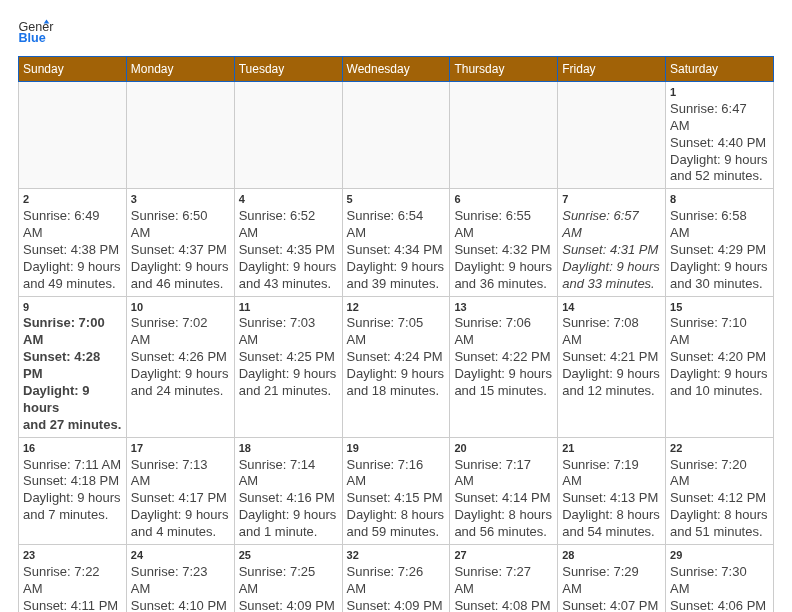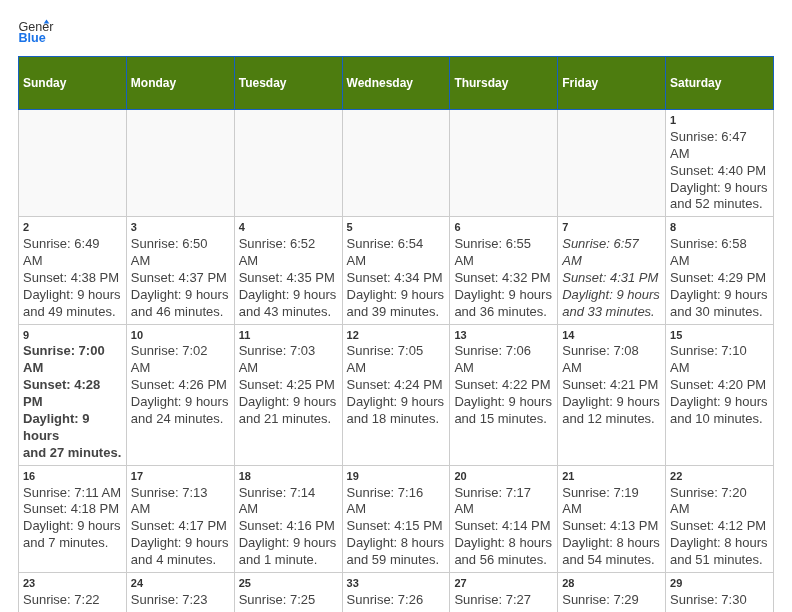--- a/index.html
+++ b/index.html
@@ -47,25 +47,25 @@
       margin-top: 2px;
     }
     .calendar {
       flex: 1;
       border: 1px solid #ccc;
       border-collapse: collapse;
       width: 100%;
       table-layout: fixed;
     }
     .calendar th {
-      background: #4d7c0f;
+      background: #a16207;
       color: #fff;
       font-size: 12px;
-      font-weight: bold;
-      padding: 19px 4px;
+      font-weight: normal;
+      padding: 5px 4px;
       border: 1px solid #1560c0;
       text-align: left;
     }
     .calendar td {
       border: 1px solid #ccc;
       vertical-align: top;
       padding: 3px 4px;
       font-size: 9.5px;
       color: #333;
       line-height: 1.35;
@@ -312,21 +312,21 @@
 and 47 minutes.</div>
           </td>
           <td>
             <span class="day-num">25</span>
             <div class="day-info" style="white-space: pre-line;">Sunrise: 7:25 AM
 Sunset: 4:09 PM
 Daylight: 8 hours
 and 44 minutes.</div>
           </td>
           <td>
-            <span class="day-num">33</span>
+            <span class="day-num">32</span>
             <div class="day-info" style="white-space: pre-line;">Sunrise: 7:26 AM
 Sunset: 4:09 PM
 Daylight: 8 hours
 and 42 minutes.</div>
           </td>
           <td>
             <span class="day-num">27</span>
             <div class="day-info" style="white-space: pre-line;">Sunrise: 7:27 AM
 Sunset: 4:08 PM
 Daylight: 8 hours

